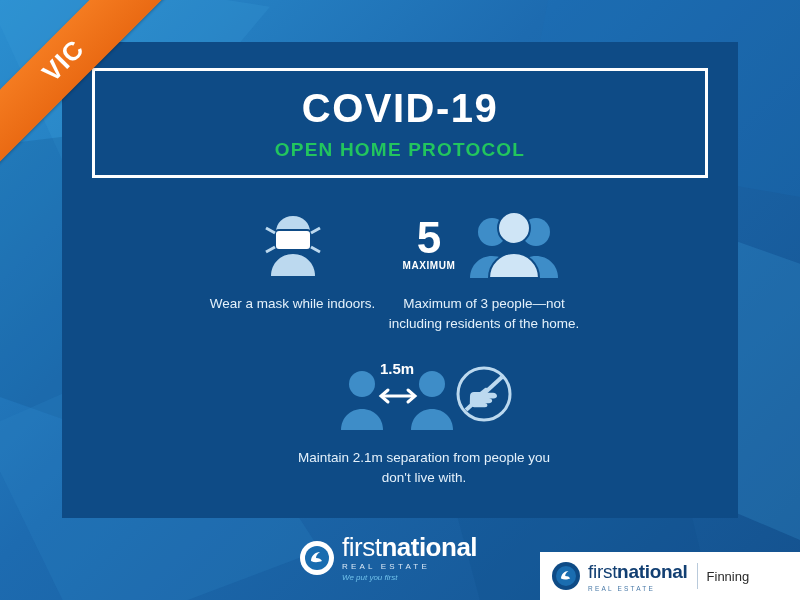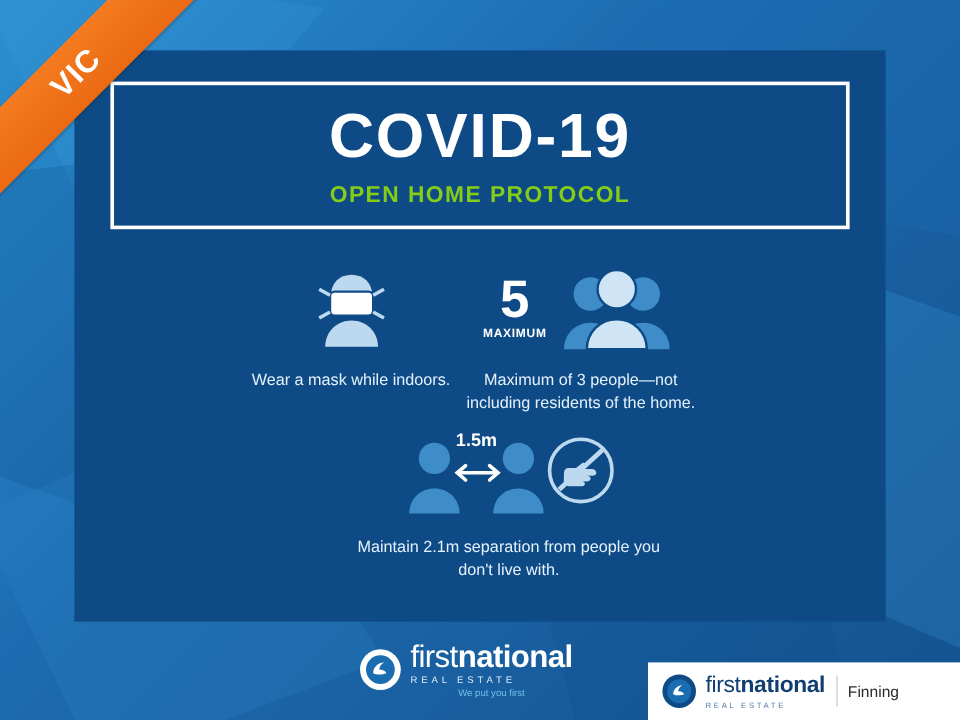--- a/index.html
+++ b/index.html
@@ -63,40 +63,40 @@
   }
 
   .title-box {
     margin: 26px 30px 0 30px;
     border: 3px solid #ffffff;
     padding: 16px 10px 14px;
     text-align: center;
   }
   .title-main {
     color: #ffffff;
-    font-size: 52px;
+    font-size: 40px;
     font-weight: bold;
     letter-spacing: 1.5px;
     line-height: 1.05;
   }
   .title-sub {
-    color: #84cc16;
+    color: #22c55e;
     font-size: 19px;
     font-weight: bold;
     letter-spacing: 1.2px;
     margin-top: 10px;
   }
 
   .row {
     display: flex;
     justify-content: center;
     align-items: flex-start;
   }
   .row-1 { margin-top: 24px; }
-  .row-2 { margin-top: 8px; padding-left: 48px; }
+  .row-2 { margin-top: 23px; padding-left: 48px; }
 
   .item { text-align: center; color: #dff0fb; }
   .item .cap {
     font-size: 13.5px;
     line-height: 1.45;
     color: #e4f1fb;
     margin-top: 8px;
   }
   .icon-area {
     height: 84px;
@@ -140,21 +140,21 @@
   .fn-mark {
     width: 34px; height: 34px; border-radius: 50%;
     background: #ffffff;
     display: flex; align-items: center; justify-content: center;
     margin-right: 8px;
   }
   .fn-text { color: #ffffff; line-height: 1; }
   .fn-name { font-size: 26px; font-weight: bold; letter-spacing: -.5px; }
   .fn-name .light { font-weight: normal; }
   .fn-sub { font-size: 8px; letter-spacing: 3.2px; margin-top: 3px; color: #dbe9f6; }
-  .fn-tag { font-size: 8px; color: #6fc0ea; text-align: center; margin-top: 3px; }
+  .fn-tag { font-size: 8px; color: #6fc0ea; text-align: left; margin-top: 3px; font-style: italic; }
 
   .office-badge {
     position: absolute;
     right: 0; bottom: 0;
     width: 260px; height: 48px;
     background: #ffffff;
     display: flex; align-items: center;
     padding-left: 12px;
   }
   .ob-mark {

